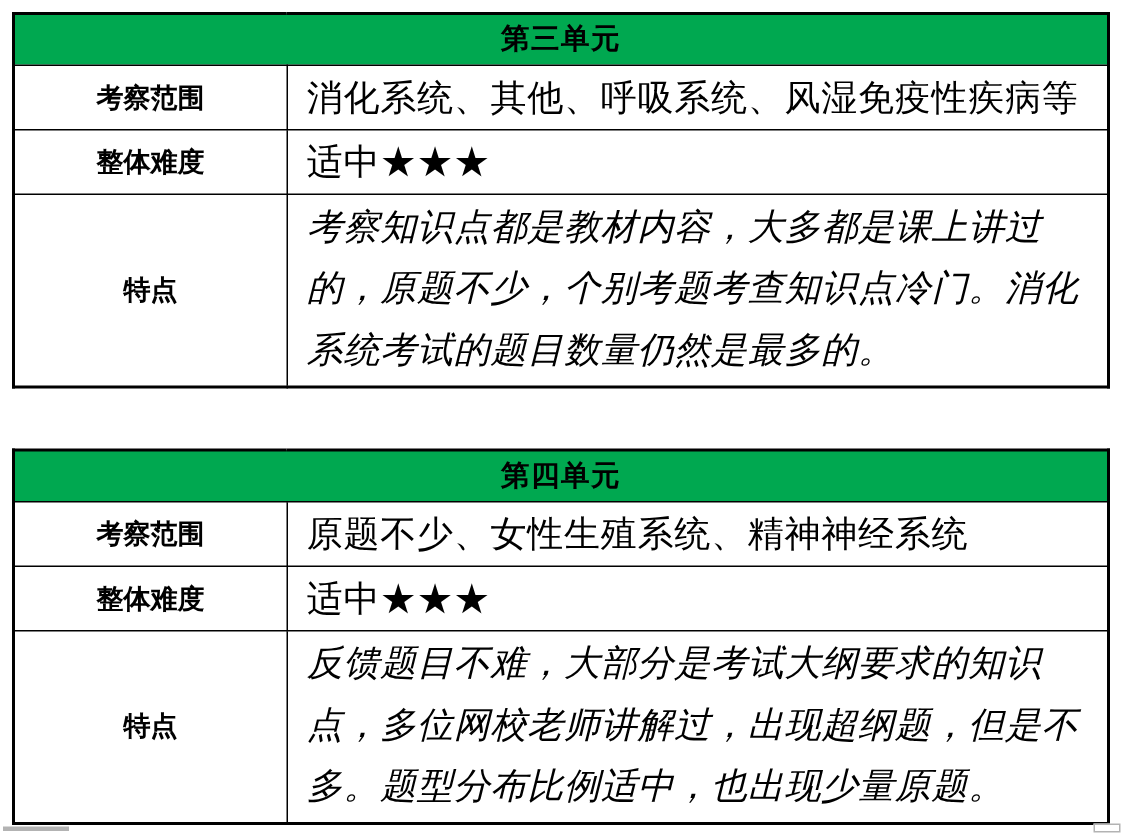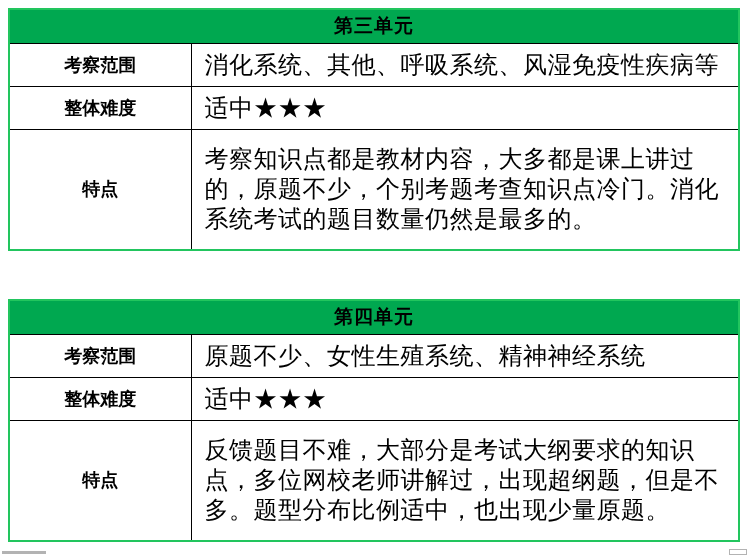--- a/index.html
+++ b/index.html
@@ -20,21 +20,21 @@
     border-collapse: collapse;
     table-layout: fixed;
     background: #ffffff;
   }
   #table-unit-3 { top: 8px; }
   #table-unit-4 { top: 299px; }
 
   table.unit-table, table.unit-table td {
     border: 1px solid #000000;
   }
-  table.unit-table { border: 2px solid #22c55e; }
+  table.unit-table { border: 2px solid #000000; }
 
   td.head-cell {
     background: #00A850;
     height: 34px;
     text-align: center;
     vertical-align: middle;
     font-weight: bold;
     font-size: 19px;
     letter-spacing: 1px;
   }
@@ -49,23 +49,24 @@
   }
   td.value-cell {
     height: 43px;
     vertical-align: middle;
     font-size: 24px;
     padding: 0 10px 0 13px;
     letter-spacing: 0.5px;
   }
   tr.feature-row td.label-cell { height: 121px; }
   tr.feature-row td.value-cell {
-    line-height: 30px;
+    line-height: 41px;
     padding-top: 2px;
     padding-bottom: 2px;
+    font-style: italic;
   }
 
   
   .handle {
     position: absolute;
     background: #b3b3b3;
     height: 3px;
   }
   .handle-left  { left: 2px;  top: 551px; width: 44px; }
   .handle-right { left: 729px; top: 549px; width: 18px; height: 6px;

